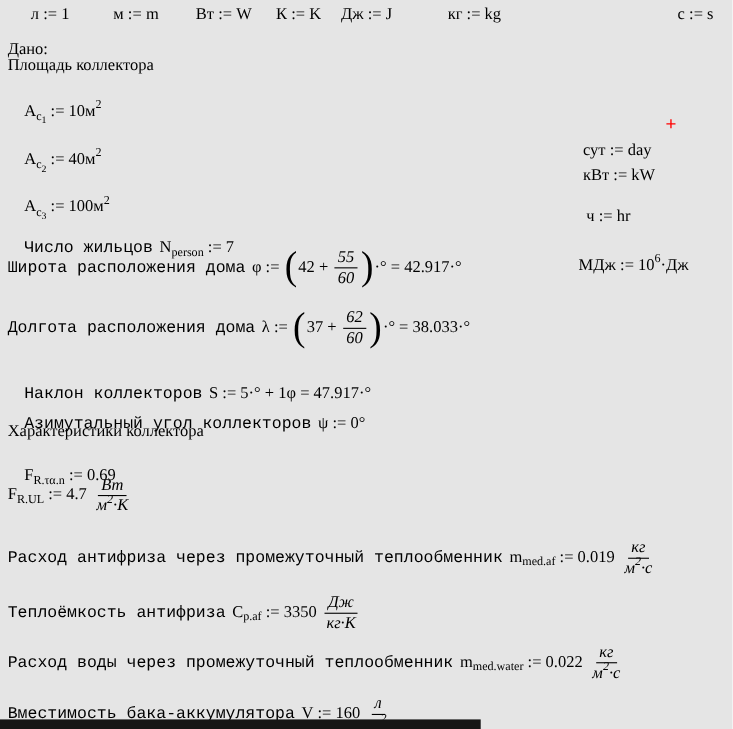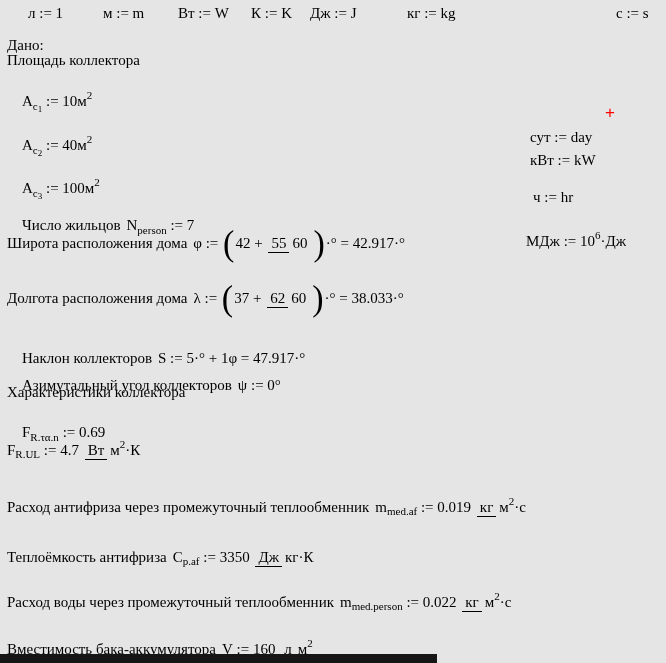--- a/index.html
+++ b/index.html
@@ -5,22 +5,22 @@
   html,body { margin:0; padding:0; background:#ffffff; }
   .page {
     position:relative; width:666px; height:663px; background:#e5e5e5;
     font-family:"Liberation Serif", serif; font-size:15px; color:#000;
     overflow:hidden;
   }
   .abs { position:absolute; white-space:pre; }
   .abs span { white-space:pre; }
   .mrow { display:flex; align-items:center; }
   .mexpr { display:inline-flex; align-items:center; }
-  .lbl { margin-right:6px; }
-  .frac { display:inline-flex; flex-direction:row; align-items:center; margin:0 2px; }
+  .lbl { margin-right:6px;font-family:Liberation Mono, monospace; }
+  .frac { display:inline-flex; flex-direction:column; align-items:center; margin:0 2px;font-style:italic; }
   .frac .num { padding:0 3px; border-bottom:1px solid #000; line-height:1.2; text-align:center; }
   .frac .den { padding:0 3px; line-height:1.2; text-align:left; }
   .paren { font-size:34px; font-weight:300; line-height:0.9; transform:scaleY(1.08); margin:0 1px; }
   .sb  { font-size:11px; position:relative; top:4px; }
   .sb2 { font-size:9px;  position:relative; top:7px; }
   .sup { font-size:11px; position:relative; top:-7px; }
   .origin-warn {
     text-decoration-line: underline;
     text-decoration-style: wavy;
     text-decoration-color: #3fae00;
@@ -105,21 +105,21 @@
   <div class="abs mrow" style="left:7px; top:535px; height:44px">
     <span class="lbl">Теплоёмкость антифриза</span>
     <span class="mexpr">
       <span>C</span><span class="sb">p.af</span><span> := 3350 </span><span class="frac"><span class="num">Дж</span><span class="den">кг·К</span></span>
     </span>
   </div>
 
   <div class="abs mrow" style="left:7px; top:580px; height:44px">
     <span class="lbl">Расход воды через промежуточный теплообменник</span>
     <span class="mexpr">
-      <span>m</span><span class="sb">med.person</span><span> := 0.022 </span><span class="frac"><span class="num">кг</span><span class="den"><span>м</span><span class="sup">2</span><span>·с</span></span></span>
+      <span>m</span><span class="sb">med.water</span><span> := 0.022 </span><span class="frac"><span class="num">кг</span><span class="den"><span>м</span><span class="sup">2</span><span>·с</span></span></span>
     </span>
   </div>
 
   <div class="abs mrow" style="left:7px; top:627px; height:44px">
     <span class="lbl">Вместимость бака-аккумулятора</span>
     <span class="mexpr">
       <span>V</span><span> := 160 </span><span class="frac"><span class="num">л</span><span class="den"><span>м</span><span class="sup">2</span></span></span>
     </span>
   </div>
 

